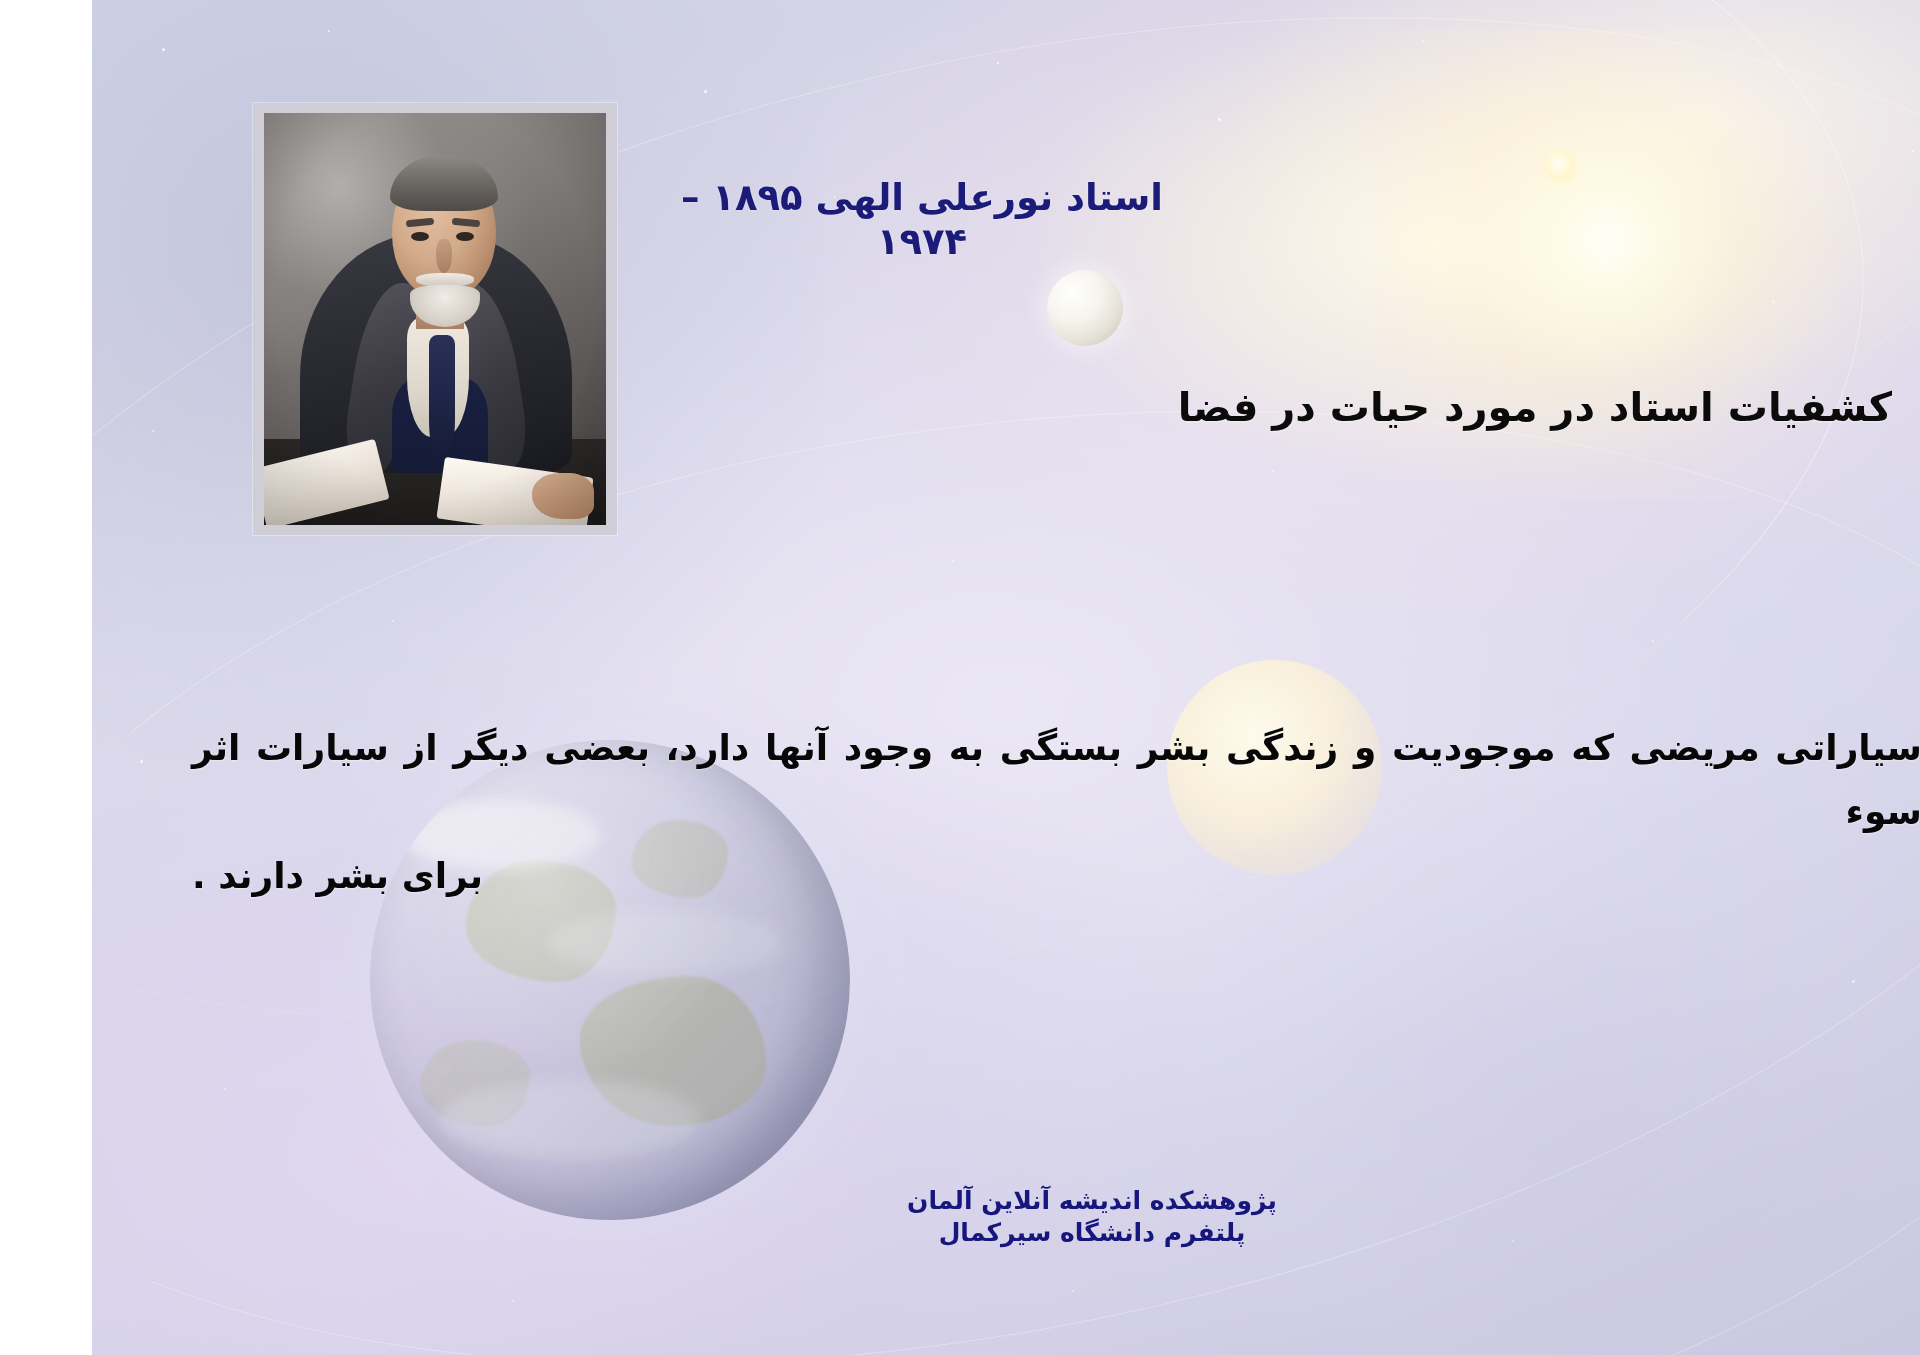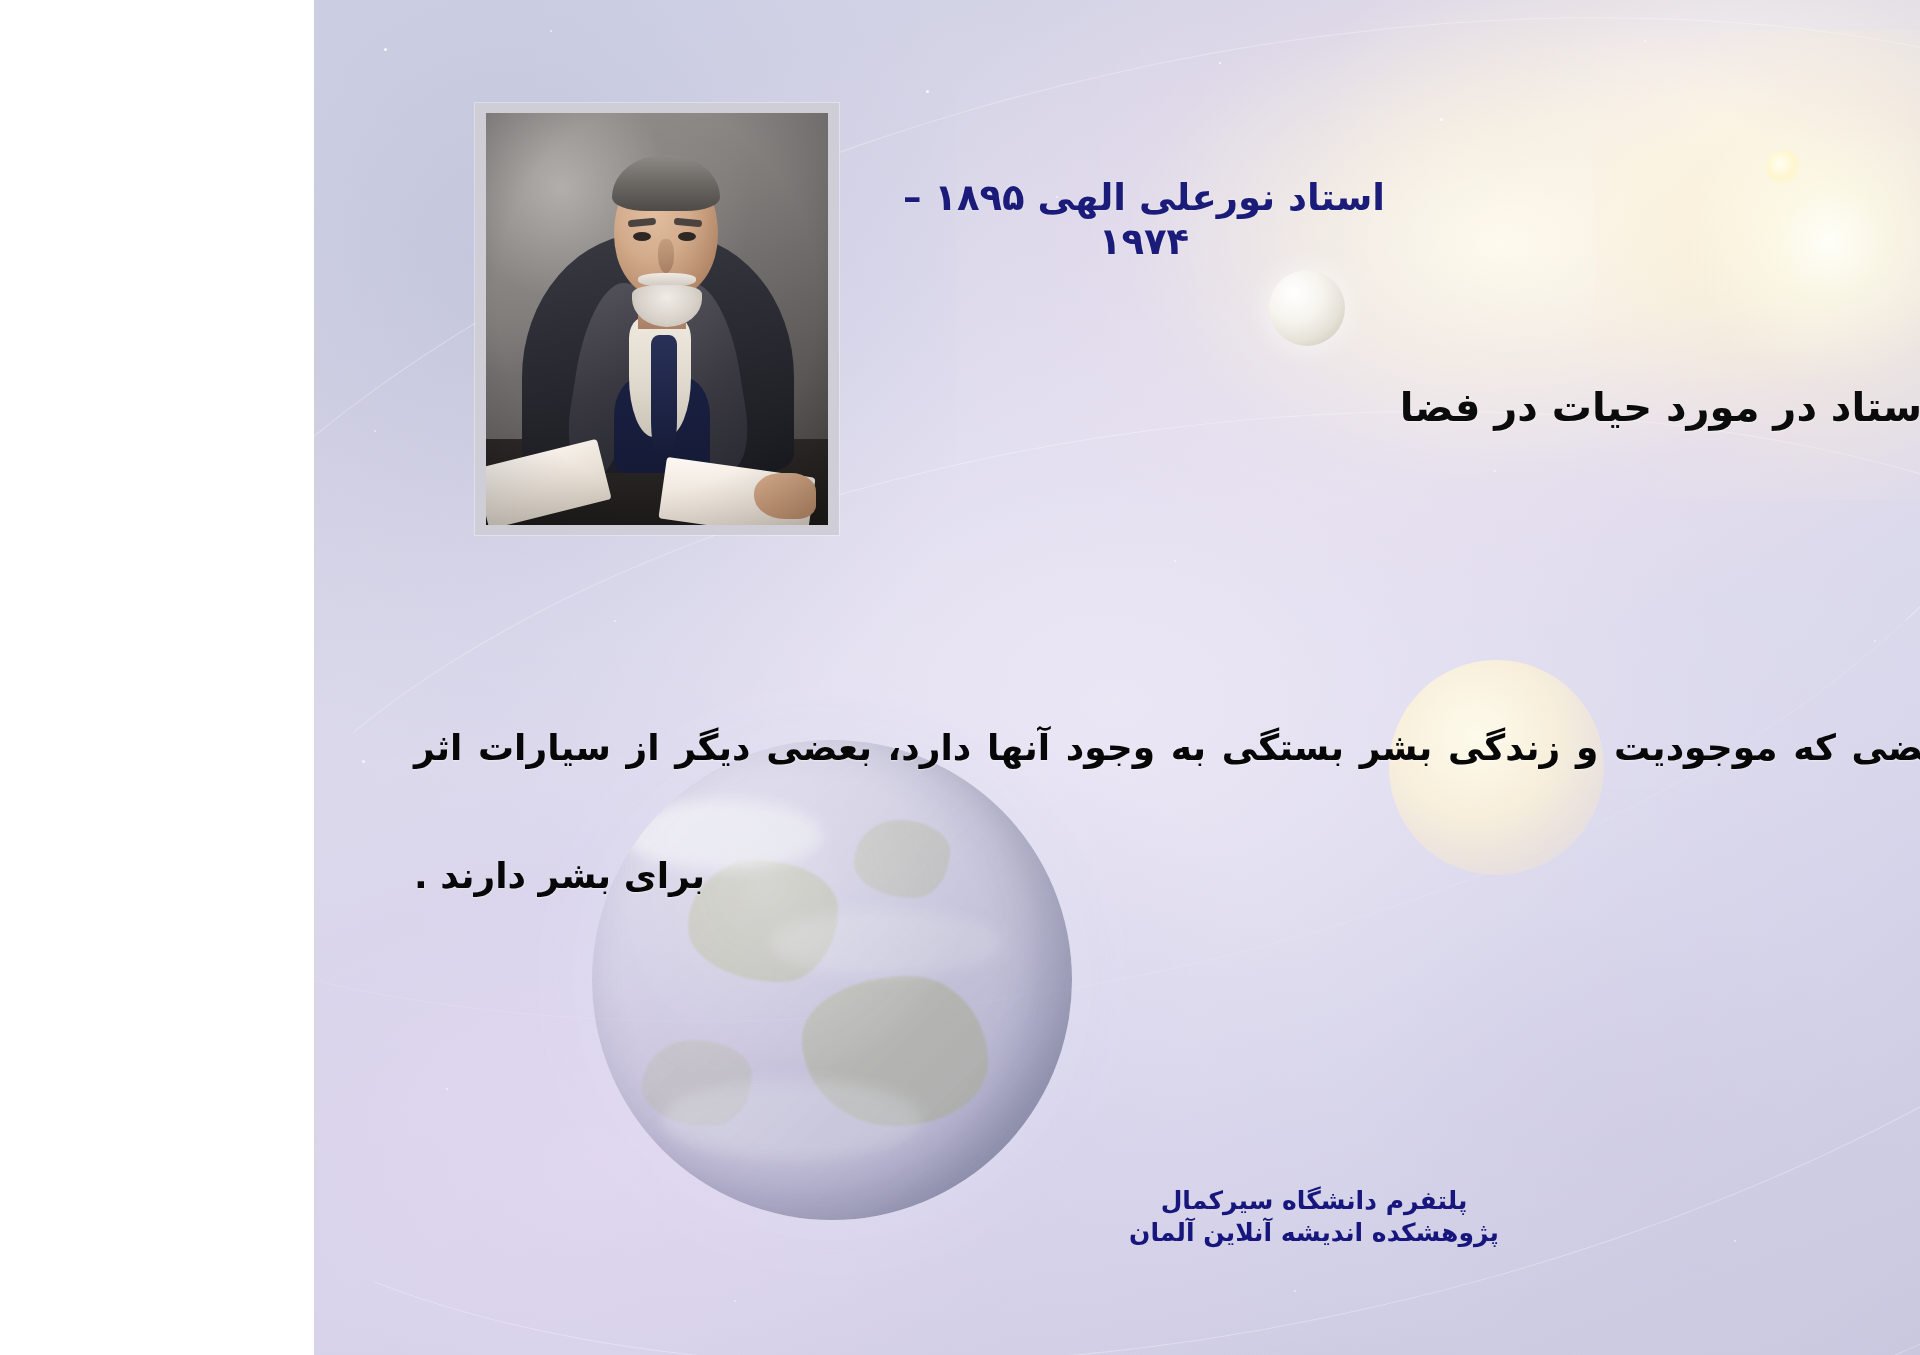--- a/index.html
+++ b/index.html
@@ -3,21 +3,21 @@
 <meta charset="utf-8">
 <title>Andishe Online</title>
 <style>
   html, body {
     margin: 0;
     padding: 0;
     background: #ffffff;
   }
   #stage {
     position: relative;
-    width: 1606px;
+    width: 1828px;
     height: 1355px;
     overflow: hidden;
     font-family: "DejaVu Sans", "Liberation Sans", sans-serif;
     background-color: #d9d8e8;
   }
 
   
   .bg-base {
     position: absolute;
     inset: 0;
@@ -414,17 +414,17 @@
   <div class="title-blue rtl">استاد نورعلی الهی ۱۸۹۵ – ۱۹۷۴</div>
 
   <div class="heading-black rtl">کشفیات استاد در مورد حیات در فضا</div>
 
   <div class="body-text rtl">
     <p class="body-line-3">سیاراتی  مریضی که موجودیت و زندگی بشر بستگی به وجود آنها دارد، بعضی دیگر از سیارات  اثر سوء</p>
     <p class="body-line-4">برای بشر دارند .</p>
   </div>
 
   <div class="footer">
+    <div class="footer-line rtl">پژوهشکده اندیشه آنلاین آلمان</div>
     <div class="footer-line rtl">پلتفرم دانشگاه سیرکمال</div>
-    <div class="footer-line rtl">پژوهشکده اندیشه آنلاین آلمان</div>
   </div>
 
 </div>
 
 </body></html>

